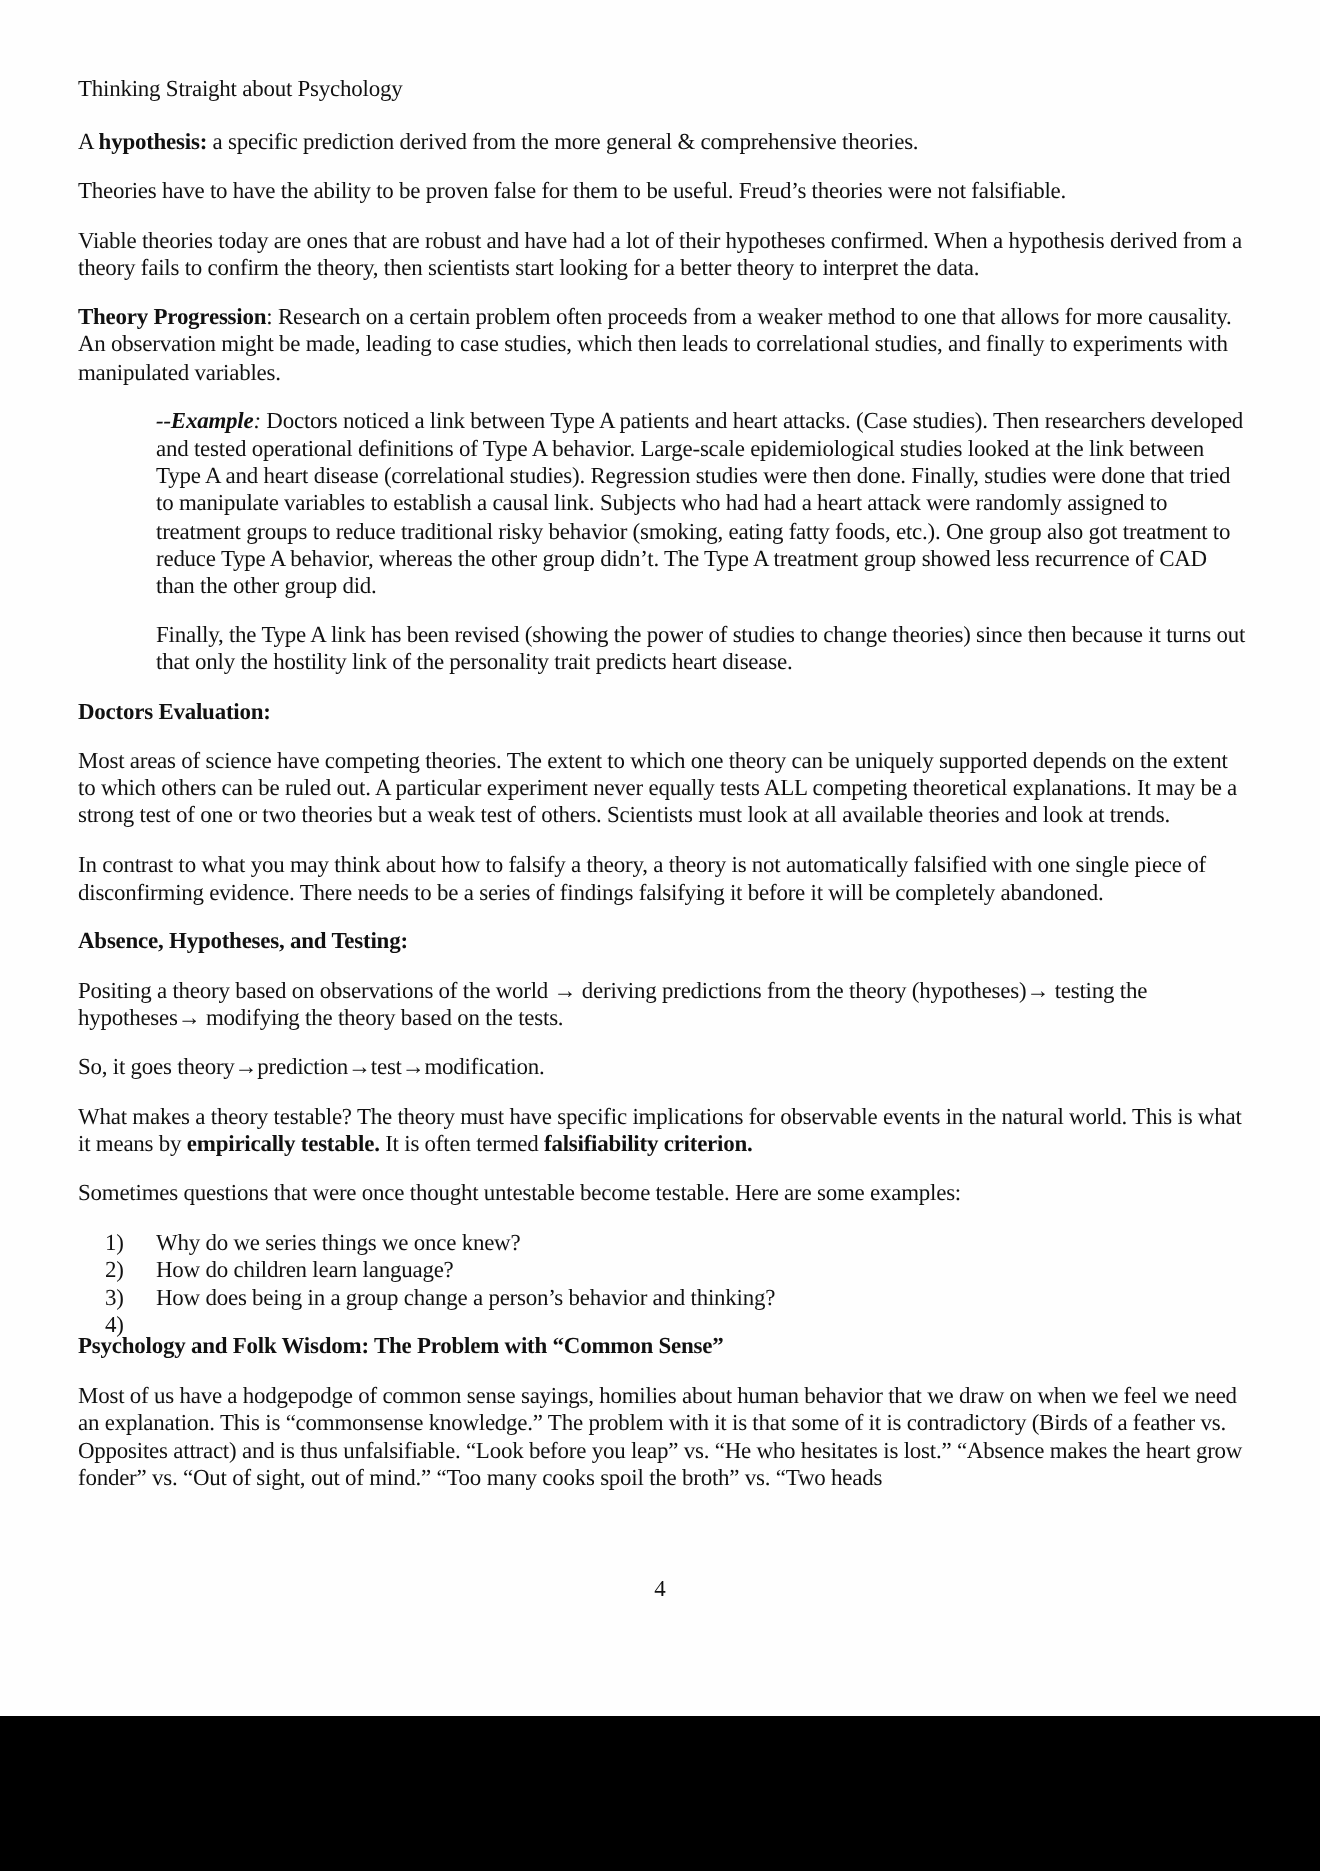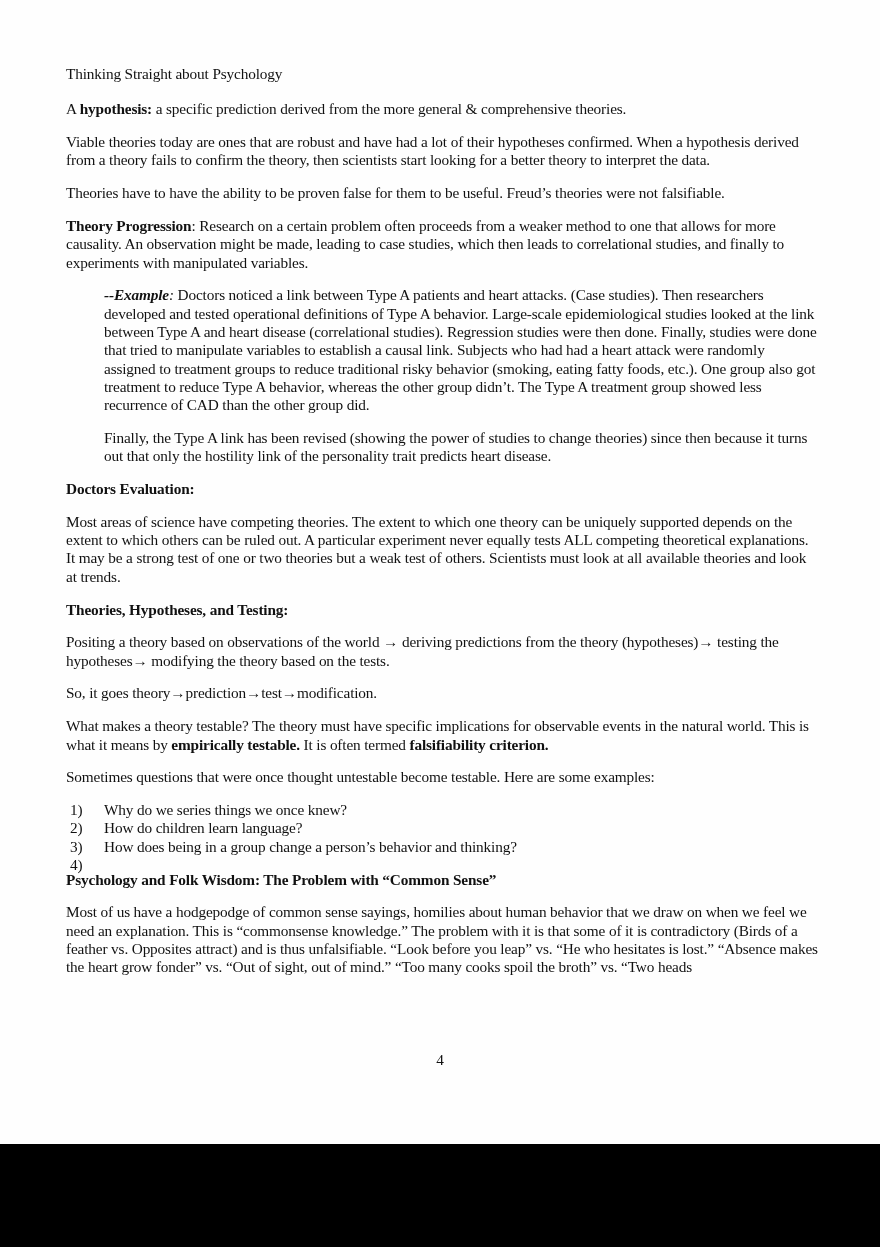--- a/index.html
+++ b/index.html
@@ -10,21 +10,21 @@
   }
   .page {
     position: absolute; left: 0; top: 0; width: 880px; height: 1144px;
     background: #fefefe;
   }
   .content {
     position: absolute; left: 52px; top: 51px; width: 780px;
     font-size: 15.3px; line-height: 18.3px;
     letter-spacing: -0.15px;
   }
-  p { margin: 14px; }
+  p { margin: 0; }
   .gap { margin-top: 14.5px; }
   .indent { margin-left: 52px; }
   .ul { font-weight: bold; }
   b { font-weight: bold; text-align: center; }
   ol { margin: 0; padding: 0; list-style: none; }
   ol li { position: relative; padding-left: 52px; }
   ol li .num { position: absolute; left: 18px; }
   .page-num {
     position: absolute; top: 1051px; left: 0; width: 880px; text-align: center;
     font-size: 15.3px;
@@ -34,36 +34,37 @@
 </head>
 <body>
 
 <div class="page">
   <div class="content">
 
     <p>Thinking Straight about Psychology</p>
 
     <p class="gap" style="margin-top:17px"><span>A </span><b>hypothesis:</b><span> a specific prediction derived from the more general &amp; comprehensive theories.</span></p>
 
+    <p class="gap">Theories have to have the ability to be proven false for them to be useful. Freud’s theories were not falsifiable.</p>
+
     <p class="gap">Viable theories today are ones that are robust and have had a lot of their hypotheses confirmed.  When a hypothesis derived from a theory fails to confirm the theory, then scientists start looking for a better theory to interpret the data.</p>
-
-    <p class="gap">Theories have to have the ability to be proven false for them to be useful. Freud’s theories were not falsifiable.</p>
 
     <p class="gap"><span class="ul">Theory Progression</span><span>: Research on a certain problem often proceeds from a weaker method to one that allows for more causality.  An observation might be made, leading to case studies, which then leads to correlational studies, and finally to experiments with manipulated variables.</span></p>
 
     <p class="gap indent"><b><i>--Example</i></b><i>:</i><span> Doctors noticed a link between Type A patients and heart attacks. (Case studies).  Then researchers developed and tested operational definitions of Type A behavior. Large-scale epidemiological studies looked at the link between Type A and heart disease (correlational studies).  Regression studies were then done. Finally, studies were done that tried to manipulate variables to establish a causal link.  Subjects who had had a heart attack were randomly assigned to treatment groups to reduce traditional risky behavior (smoking, eating fatty foods, etc.).  One group also got treatment to reduce Type A behavior, whereas the other group didn’t.  The Type A treatment group showed less recurrence of CAD than the other group did.</span></p>
 
     <p class="gap indent">Finally, the Type A link has been revised (showing the power of studies to change theories) since then because it turns out that only the hostility link of the personality trait predicts heart disease.</p>
 
     <p class="gap"><span class="ul">Doctors Evaluation</span><b>:</b></p>
 
     <p class="gap">Most areas of science have competing theories. The extent to which one theory can be uniquely supported depends on the extent to which others can be ruled out.  A particular experiment never equally tests ALL competing theoretical explanations.  It may be a strong test of one or two theories but a weak test of others.  Scientists must look at all available theories and look at trends.</p>
 
+    <p class="gap">In contrast to what you may think about how to falsify a theory, a theory is not automatically falsified with one single piece of disconfirming evidence.  There needs to be a series of findings falsifying it before it will be completely abandoned.</p>
 
-    <p class="gap"><span class="ul">Theories, Hypotheses, and Testing:</span></p>
+    <p class="gap"><span class="ul">Absence, Hypotheses, and Testing:</span></p>
 
     <p class="gap">Positing a theory based on observations of the world → deriving predictions from the theory (hypotheses)→ testing the hypotheses→ modifying the theory based on the tests.</p>
 
     <p class="gap">So, it goes theory→prediction→test→modification.</p>
 
     <p class="gap"><span>What makes a theory testable? The theory must have specific implications for observable events in the natural world. This is what it means by </span><b>empirically testable.</b><span>  It is often termed </span><b>falsifiability criterion.</b></p>
 
     <p class="gap">Sometimes questions that were once thought untestable become testable. Here are some examples:</p>
 
     <ol class="gap">

